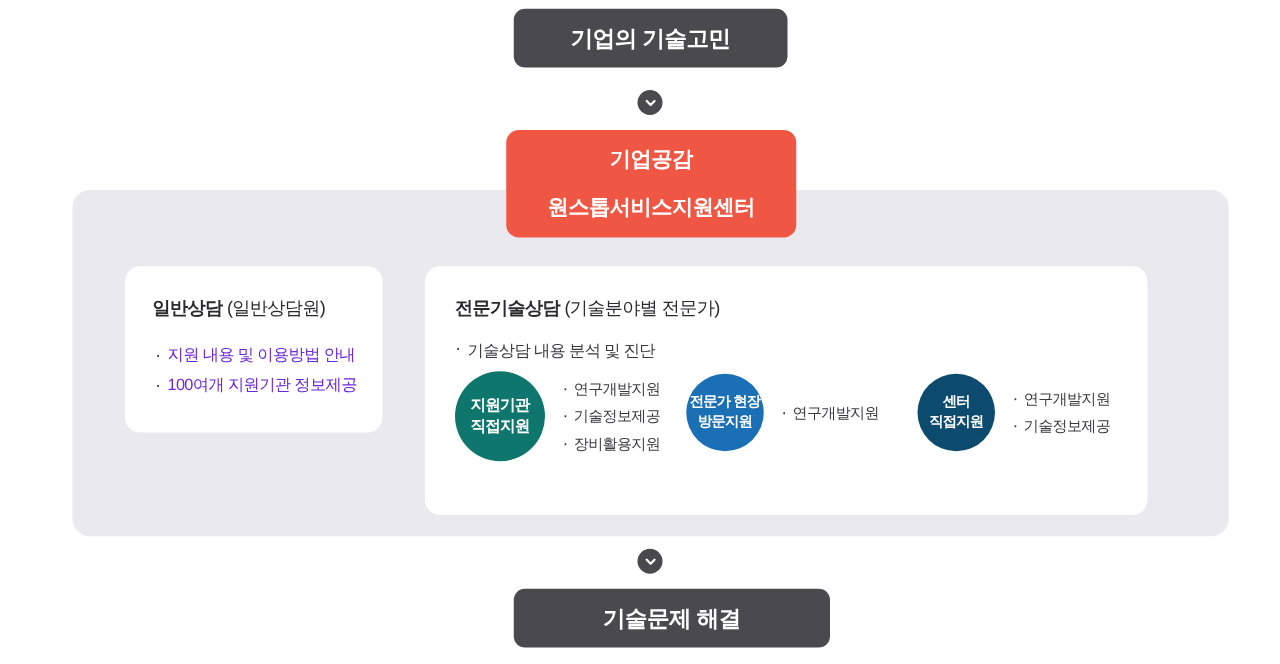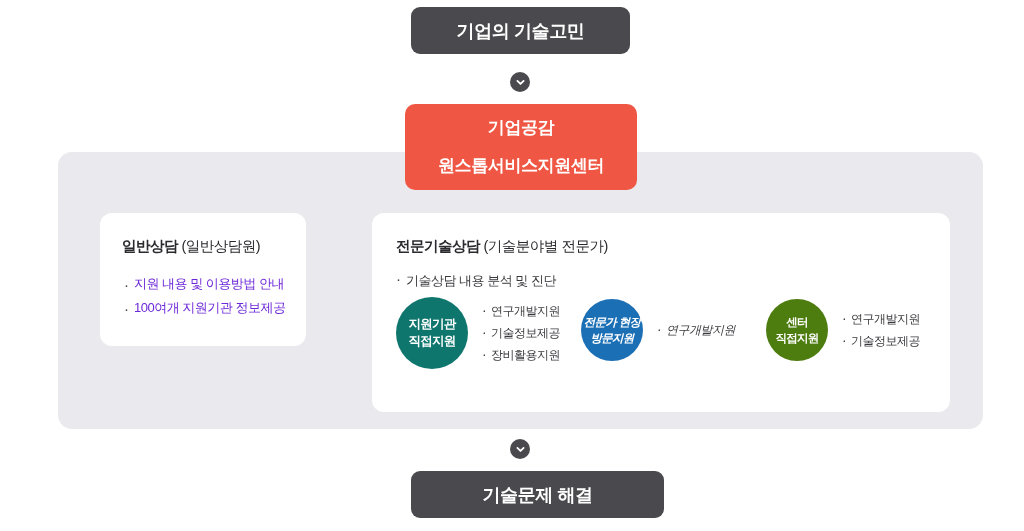--- a/index.html
+++ b/index.html
@@ -104,21 +104,21 @@
     box-sizing: border-box;
   }
   .card-general {
     left: 100px;
     top: 213px;
     width: 206px;
     height: 133px;
     padding: 24px 20px 0 22px;
   }
   .card-expert {
-    left: 372px;
+    left: 340px;
     top: 213px;
     width: 578px;
     height: 199px;
     padding: 24px 20px 0 24px;
   }
 
   .card-title {
     font-size: 14.5px;
     color: #2a2a2e;
     letter-spacing: -0.5px;
@@ -174,21 +174,21 @@
     top: 84px;
     width: 540px;
     height: 100px;
   }
   .node {
     position: absolute;
     display: flex;
     align-items: center;
   }
   .node-1 { left: 0px;   top: 0px; }
-  .node-2 { left: 185px; top: 2px; font-style: italic; }
+  .node-2 { left: 185px; top: 2px; }
   .node-3 { left: 370px; top: 2px; }
 
   .circle {
     border-radius: 50%;
     color: #ffffff;
     font-size: 12.5px;
     font-weight: bold;
     letter-spacing: -0.7px;
     line-height: 1.4;
     display: flex;
@@ -286,21 +286,21 @@
         <div class="circle circle-md" style="background:#1b6fb5">
           <span>전문가 현장</span>
           <span>방문지원</span>
         </div>
         <ul class="node-bullets">
           <li>연구개발지원</li>
         </ul>
       </div>
 
       <div class="node node-3">
-        <div class="circle circle-md" style="background:#4d7c0f">
+        <div class="circle circle-md" style="background:#0c4a6e">
           <span>센터</span>
           <span>직접지원</span>
         </div>
         <ul class="node-bullets">
           <li>연구개발지원</li>
           <li>기술정보제공</li>
         </ul>
       </div>
 
     </div>

